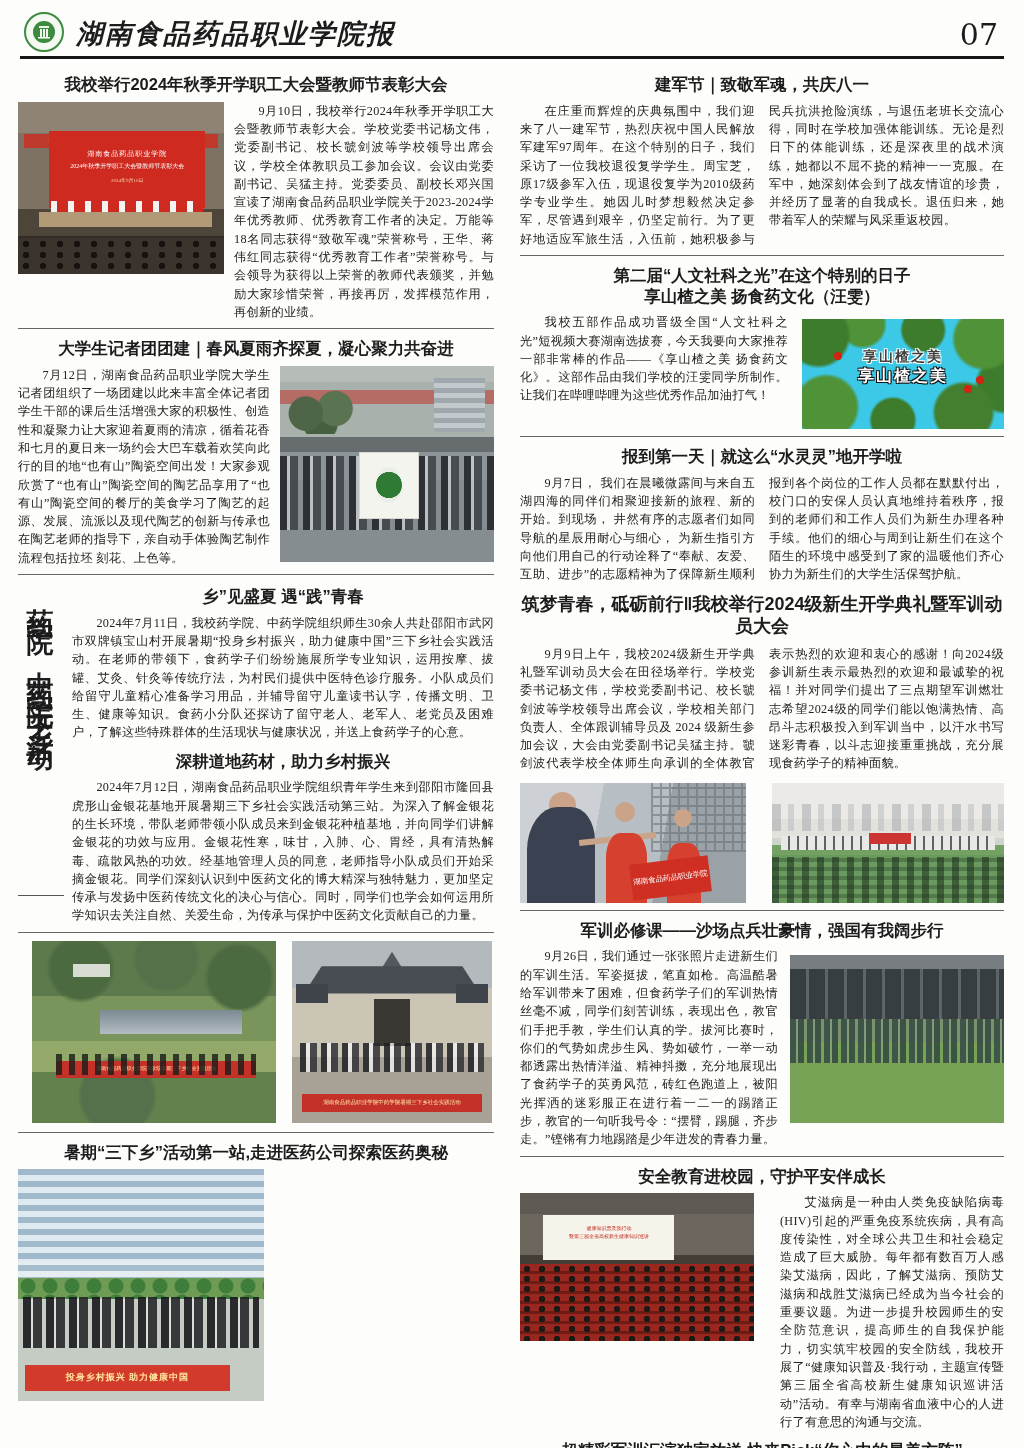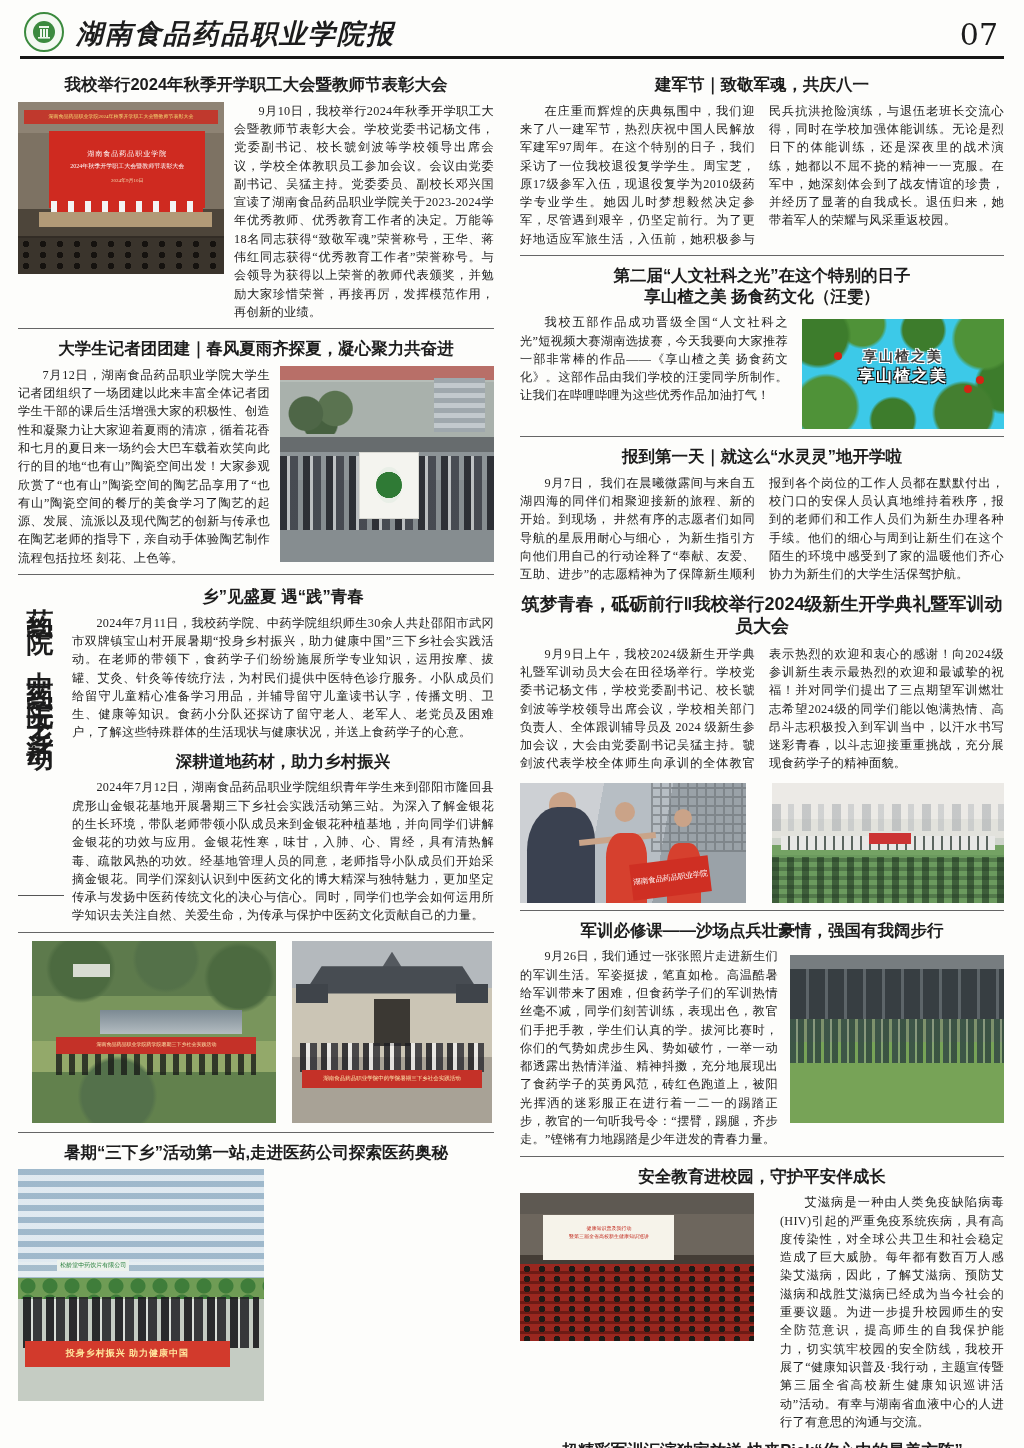--- a/index.html
+++ b/index.html
@@ -25,21 +25,21 @@
   .hr{border-top:1px solid #666;margin:7px 0 2px;}
   .row{display:flex;gap:10px;align-items:flex-start;}
   
   .sanxia{display:flex;}
   .sx-label{writing-mode:vertical-rl;text-orientation:upright;font-family:"Liberation Sans",sans-serif;
             font-weight:700;font-size:27px;letter-spacing:9px;line-height:44px;padding:10px 2px 8px 0;
             height:300px;border-bottom:1px solid #555;flex-shrink:0;}
   .sx-body{flex:1;padding-left:8px;}
   
   .ph{position:relative;overflow:hidden;flex-shrink:0;background:#bbb;}
-  .ph .cap{position:absolute;white-space:nowrap;overflow:hidden;}
+  .ph .cap{position:absolute;white-space:nowrap;overflow:hidden;margin-top:24px;}
   
   .ph-conf{width:206px;height:172px;background:linear-gradient(#8e8374 0 18%,#7d7263 18% 62%,#4d453a 62% 78%,#322c25 78% 100%);}
   .conf-banner{top:5%;left:3%;right:3%;height:8%;background:#c0392d;color:#f7df74;font-size:5px;line-height:2.6;text-align:center;}
   .conf-screen{position:absolute;top:17%;left:15%;right:9%;height:45%;background:#cf2a20;color:#fff;text-align:center;padding-top:9%;box-sizing:border-box;}
   .conf-screen .s1{font-size:7px;letter-spacing:1px;}
   .conf-screen .s2{font-size:6px;margin-top:3px;}
   .conf-screen .s3{font-size:5px;color:#f2d8ae;margin-top:6px;}
   .conf-people{position:absolute;top:58%;left:16%;right:10%;height:6%;
      background:repeating-linear-gradient(90deg,#f3f3f3 0 6px,#cf2a20 6px 17px);}
   .conf-table{position:absolute;top:64%;left:10%;right:6%;height:9%;background:#b29a77;}

